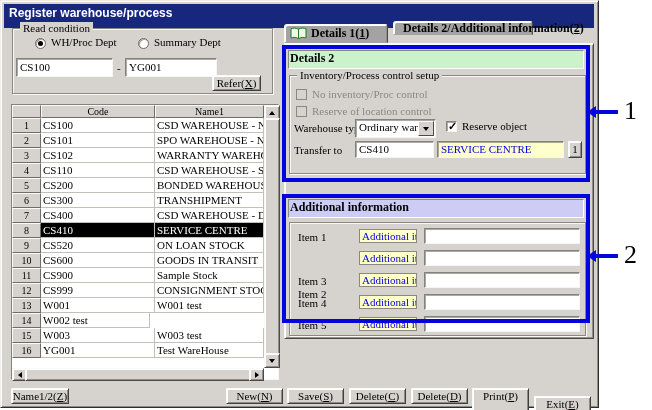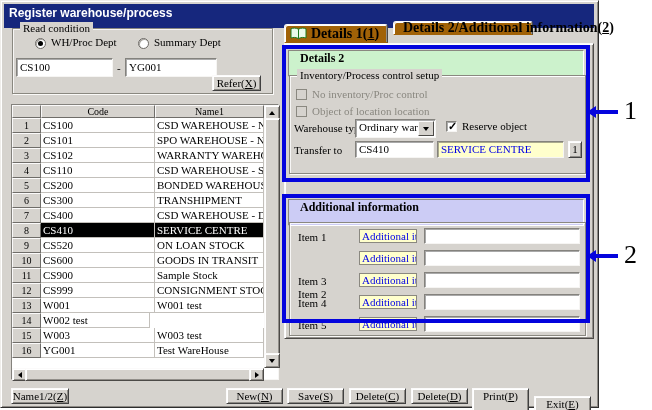--- a/index.html
+++ b/index.html
@@ -53,30 +53,30 @@
   .trow.sel .dcell{background:#000;color:#fff;}
   
   .vscroll{position:absolute;right:0;top:0;width:14px;height:263px;background:#ece9e4;}
   .hscroll{position:absolute;left:0;bottom:0;width:252px;height:11px;background:#ece9e4;}
   .sbtn{position:absolute;display:flex;align-items:center;justify-content:center;}
   .tri-up{width:0;height:0;border-left:3px solid transparent;border-right:3px solid transparent;border-bottom:4px solid #000;}
   .tri-down{width:0;height:0;border-left:3px solid transparent;border-right:3px solid transparent;border-top:4px solid #000;}
   .tri-left{width:0;height:0;border-top:3px solid transparent;border-bottom:3px solid transparent;border-right:4px solid #000;}
   .tri-right{width:0;height:0;border-top:3px solid transparent;border-bottom:3px solid transparent;border-left:4px solid #000;}
   
-  .tab{position:absolute;background:#a16207;border:1px solid;border-color:#fbfafa #4c4a47 transparent #fbfafa;
+  .tab{position:absolute;background:#a3a3a3;border:1px solid;border-color:#fbfafa #4c4a47 transparent #fbfafa;
        border-radius:3px 3px 0 0;box-shadow:inset 1px 1px 0 #fff, inset -1px 0 0 #928f8a;
        display:flex;align-items:center;gap:4px;padding:0 5px;box-sizing:border-box;
-       font-size:14px;font-weight:bold;white-space:nowrap;}
+       font-size:12px;font-weight:bold;white-space:nowrap;}
   .tabpage{position:absolute;left:283px;top:42px;width:310px;height:296px;background:#d6d3ce;
            border:1px solid;border-color:#fbfafa #4c4a47 #4c4a47 #fbfafa;
            box-shadow:inset 1px 1px 0 #ffffff, inset -1px -1px 0 #928f8a;box-sizing:border-box;}
-  .panel-hdr{position:absolute;height:27px;box-sizing:border-box;border:1px solid;
+  .panel-hdr{position:absolute;height:19px;box-sizing:border-box;border:1px solid;
              border-color:#8a8880 #ffffff #ffffff #8a8880;font-size:12px;font-weight:bold;
-             line-height:15px;padding-left:11px;}
+             line-height:15px;padding-left:1px;}
   .blue-box{position:absolute;border:4px solid #0404dd;box-sizing:border-box;z-index:6;pointer-events:none;}
   .combo-btn{position:absolute;right:1px;top:1px;bottom:1px;width:14px;background:#d6d3ce;
              border:1px solid;border-color:#fbfafa #4c4a47 #4c4a47 #fbfafa;
              display:flex;align-items:center;justify-content:center;}
   .ytag{position:absolute;background:#ffffcc;border:1px solid #8a8880;color:#0000e6;
         font-size:11px;line-height:12px;padding:0 2px;box-sizing:border-box;white-space:nowrap;overflow:hidden;}
   
   .callout-arrow{position:absolute;height:4px;background:#0404dd;z-index:7;}
   .callout-arrow::before{content:"";position:absolute;left:-9px;top:-4px;width:0;height:0;
         border-top:6px solid transparent;border-bottom:6px solid transparent;border-right:9px solid #0404dd;}
@@ -231,21 +231,21 @@
 
     <div class="tabpage"></div>
 
     <div class="panel-hdr" style="left:287px;top:49px;width:296px;background:#ccf2cc;"><span>Details 2</span></div>
 
     <div class="group" style="left:288px;top:74px;width:295px;height:97px;z-index:1;">
       <span class="group-label">Inventory/Process control setup</span>
       <span class="cb disabled" style="left:6px;top:13px;"></span>
       <span class="lab dis" style="left:22px;top:12px;">No inventory/Proc control</span>
       <span class="cb disabled" style="left:6px;top:30px;"></span>
-      <span class="lab dis" style="left:22px;top:29px;">Object of location location</span>
+      <span class="lab dis" style="left:22px;top:29px;">Reserve of location control</span>
 
       <span class="lab" style="left:4px;top:46px;">Warehouse type</span>
       <div class="sunken" style="position:absolute;left:65px;top:43px;width:79px;height:17px;">
         <div class="tfield" style="left:0;top:0;width:62px;height:15px;line-height:15px;">Ordinary warehouse</div>
         <div class="combo-btn">
             <span class="tri-down"></span>
           </div>
       </div>
       <span class="cb enabled checked" style="left:156px;top:45px;"></span>
       <span class="lab" style="left:172px;top:44px;">Reserve object</span>

